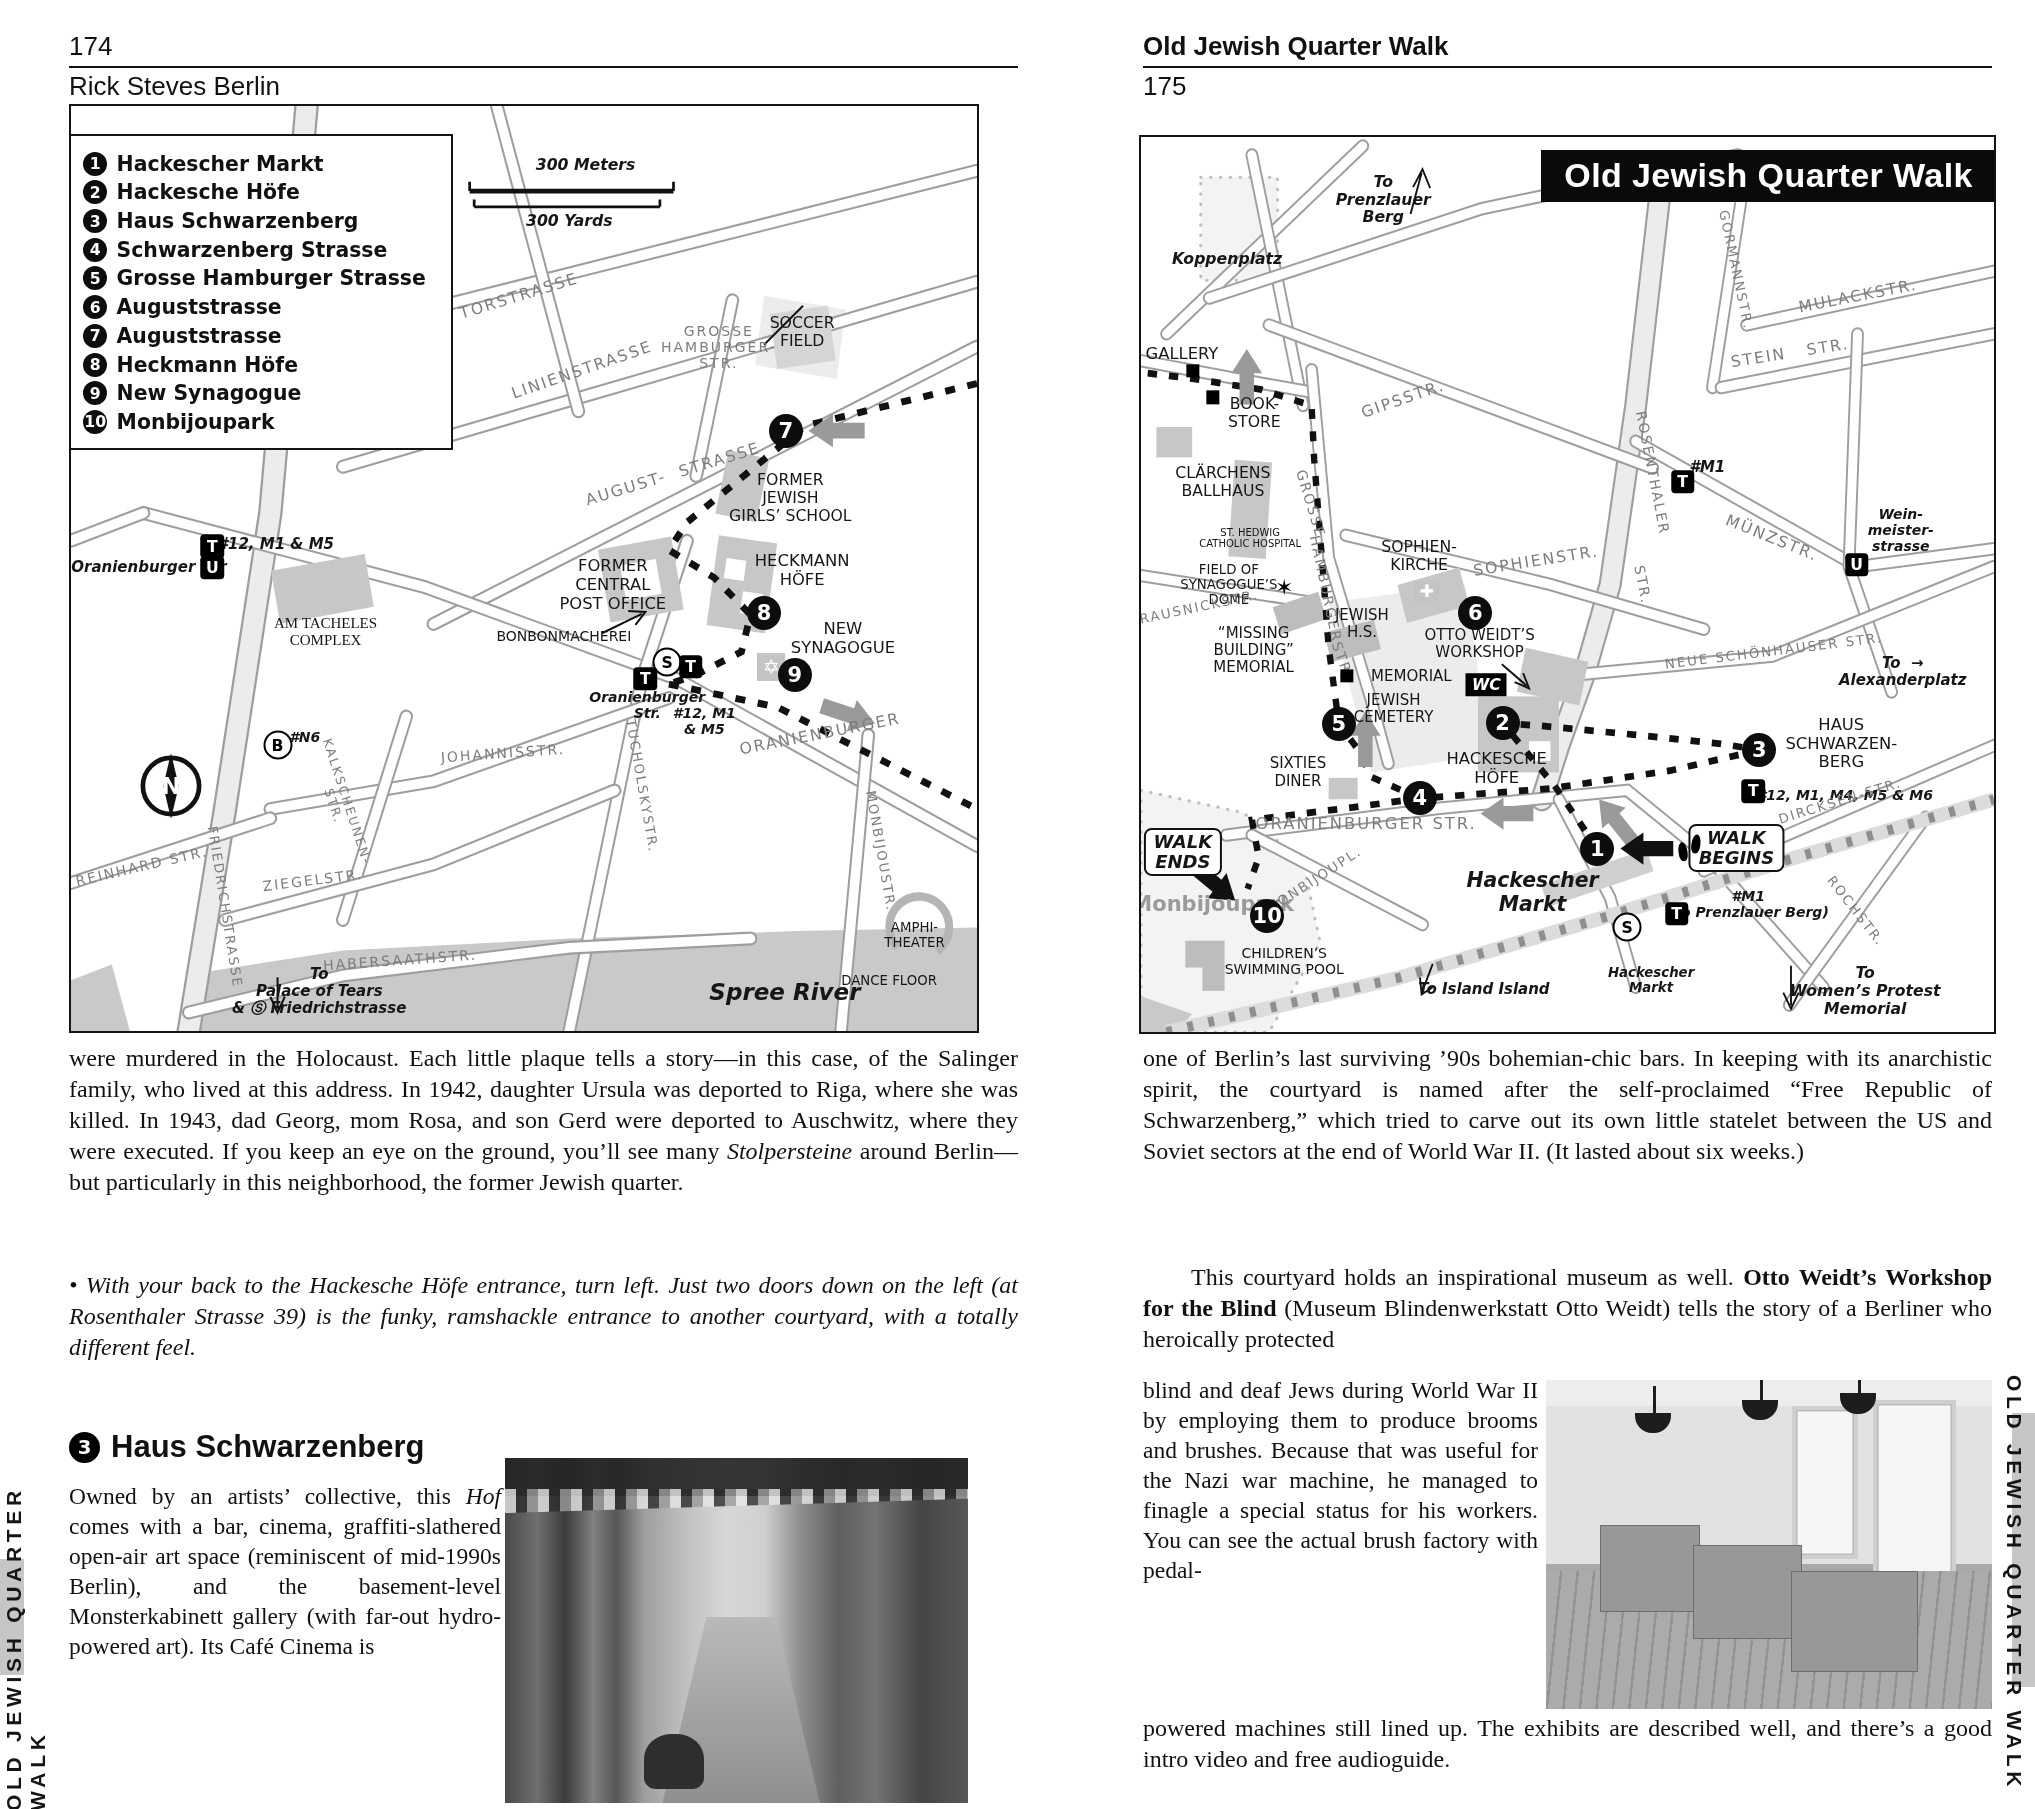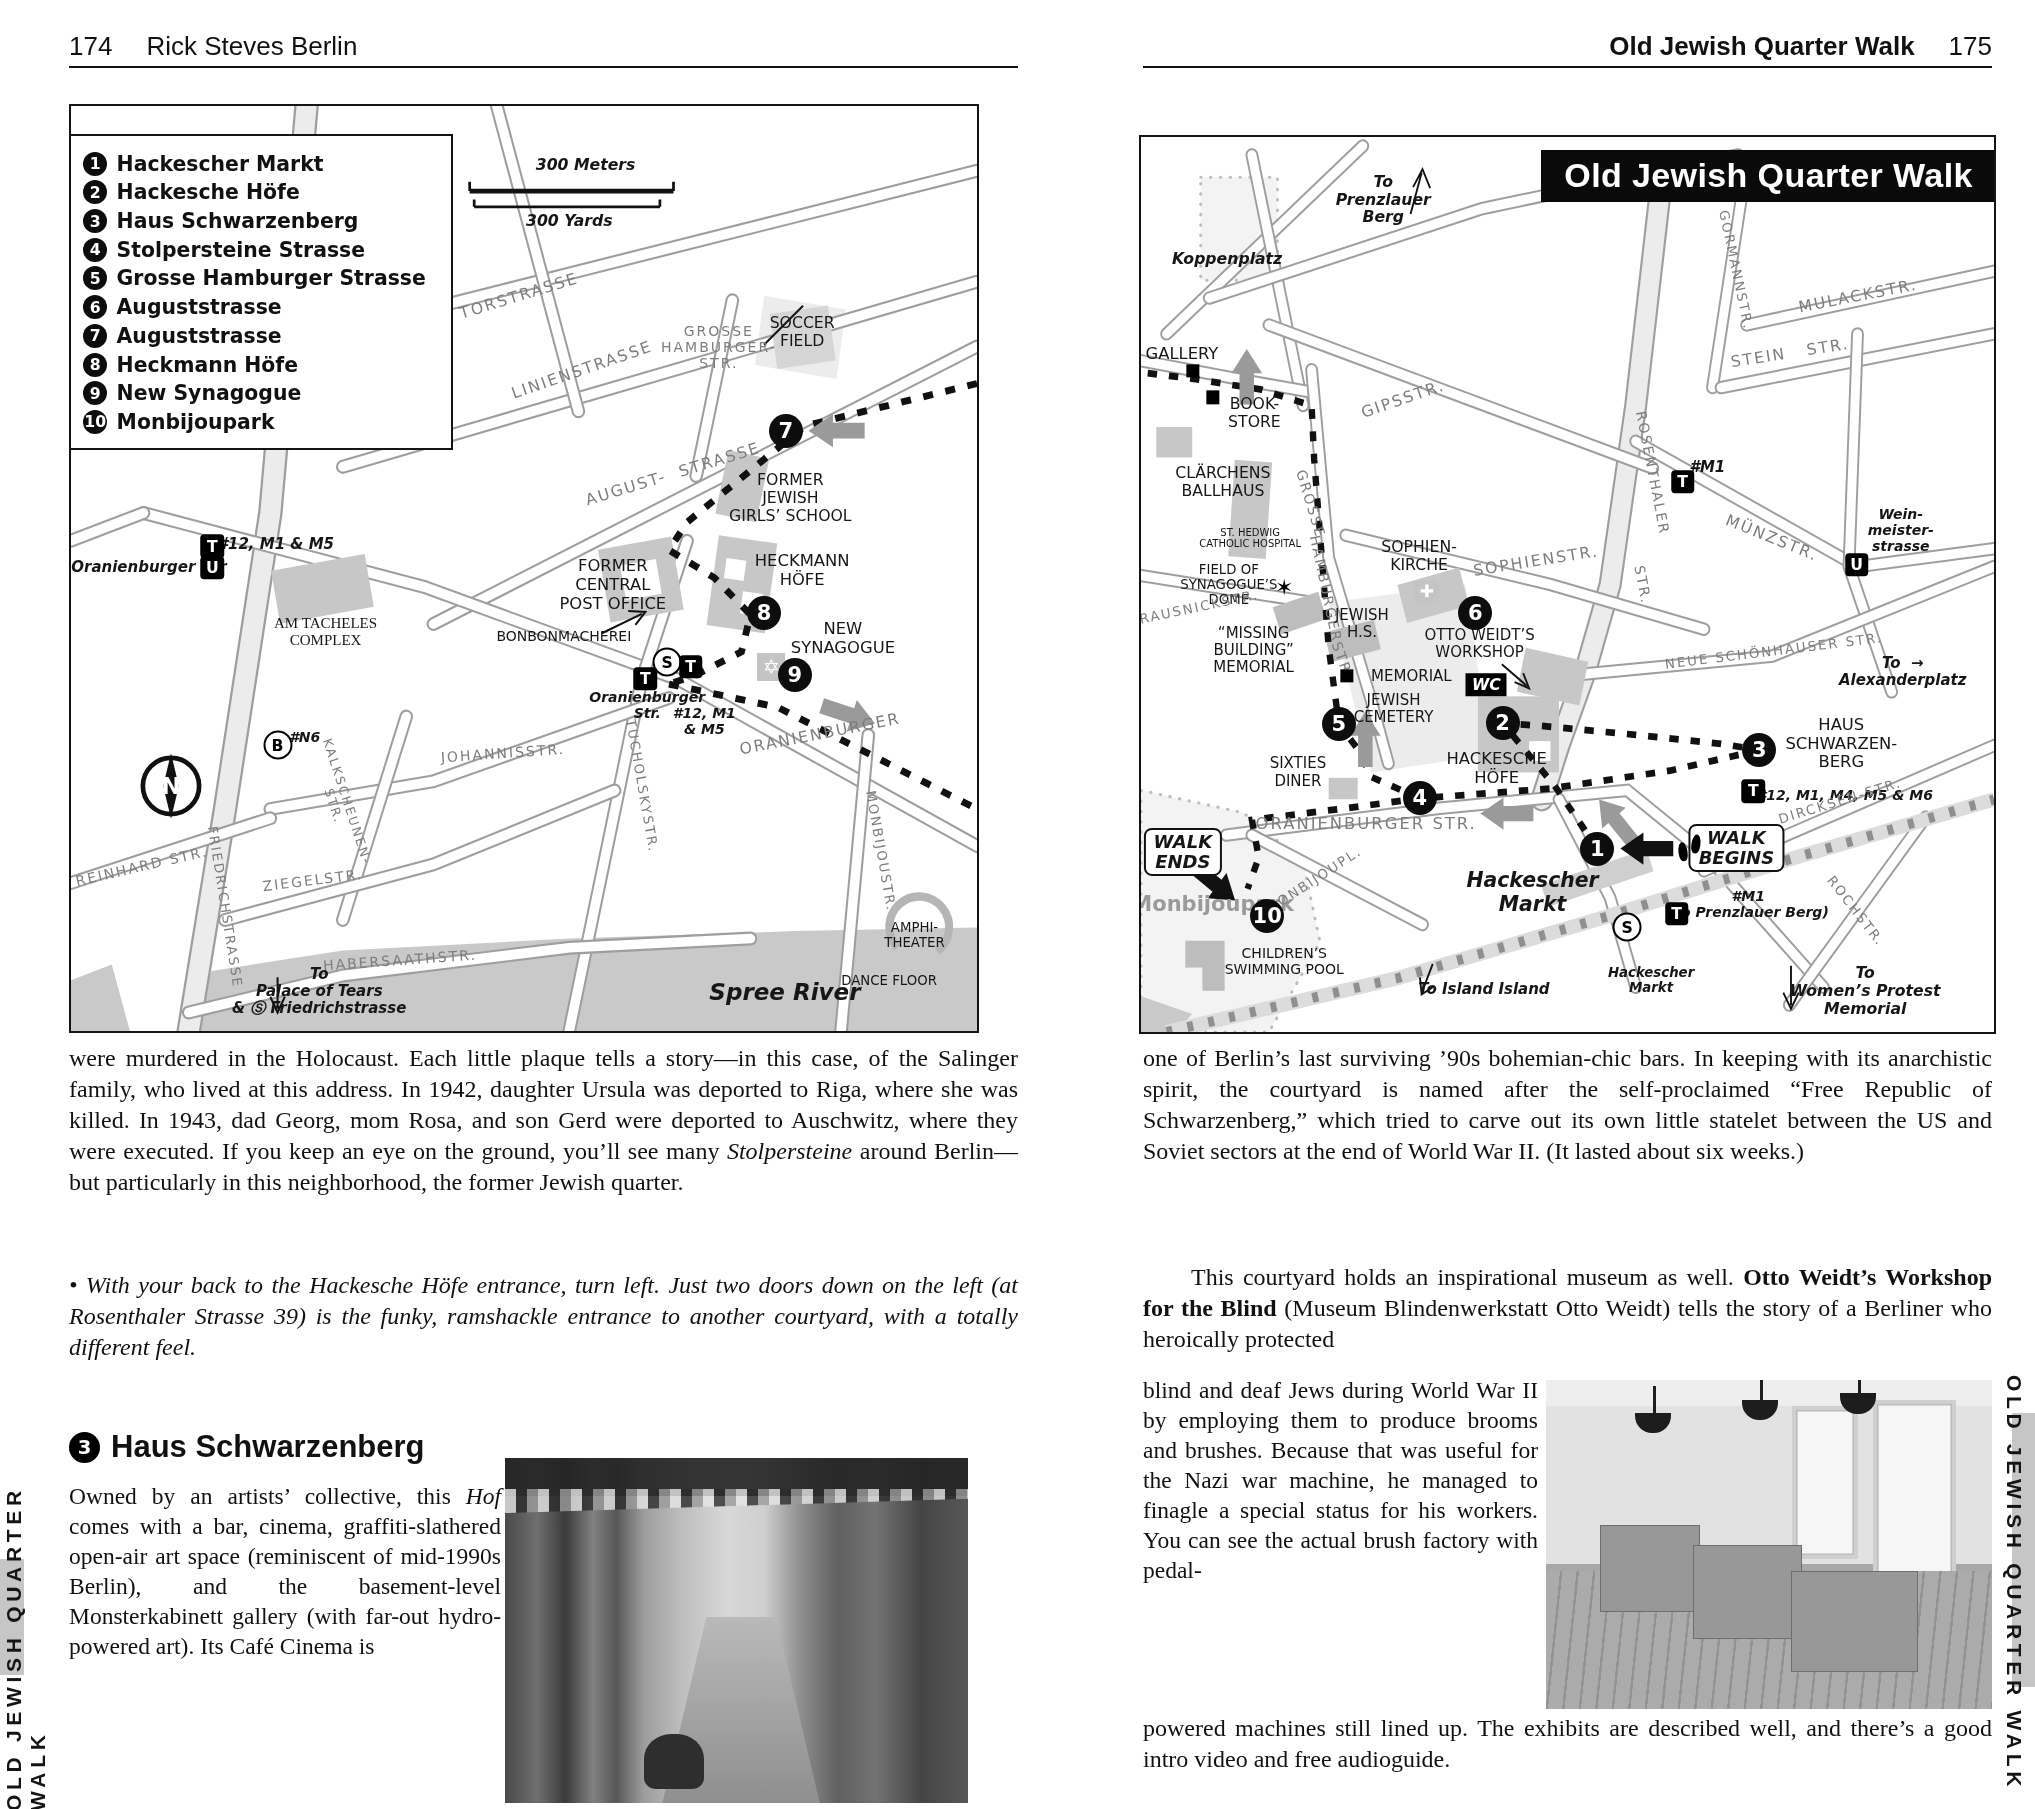--- a/index.html
+++ b/index.html
@@ -2,21 +2,21 @@
 <html style="font-size:12.5px"><head>
 <meta charset="utf-8">
 <style>
   html,body{margin:0;padding:0;}
   body{width:2035px;height:1809px;position:relative;background:#fff;overflow:hidden;
        font-family:"Liberation Serif",serif;color:#111;}
   .abs{position:absolute;}
 
   
   .runhead{font-family:"Liberation Sans",sans-serif;font-size:26px;letter-spacing:0;
-           display:flex;gap:34px;align-items:baseline;}
+           display:flex;gap:9px;align-items:baseline;flex-direction:column;}
   .runhead .num{font-weight:500;}
   .runhead-r{justify-content:flex-end;font-weight:bold;}
   .rule{background:#111;height:2.3px;}
 
   
   .map{border:2.3px solid #141414;background:#fff;overflow:hidden;}
   .map-svg{position:absolute;left:0;top:0;width:100%;height:100%;}
   .map-svg .scase{fill:none;stroke:#9e9e9e;stroke-width:1.5;stroke-linecap:round;}
   .map-svg .score{fill:none;stroke:#ffffff;stroke-width:1.05;stroke-linecap:round;}
   .map-svg .wcase{fill:none;stroke:#9e9e9e;stroke-width:2.7;stroke-linecap:round;}
@@ -189,21 +189,21 @@
       <div class="leg-row">
         <span class="leg-badge">2</span>
         <span class="leg-text">Hackesche Höfe</span>
       </div>
       <div class="leg-row">
         <span class="leg-badge">3</span>
         <span class="leg-text">Haus Schwarzenberg</span>
       </div>
       <div class="leg-row">
         <span class="leg-badge">4</span>
-        <span class="leg-text">Stolpersteine Strasse</span>
+        <span class="leg-text">Schwarzenberg Strasse</span>
       </div>
       <div class="leg-row">
         <span class="leg-badge">5</span>
         <span class="leg-text">Grosse Hamburger Strasse</span>
       </div>
       <div class="leg-row">
         <span class="leg-badge">6</span>
         <span class="leg-text">Auguststrasse</span>
       </div>
       <div class="leg-row">

